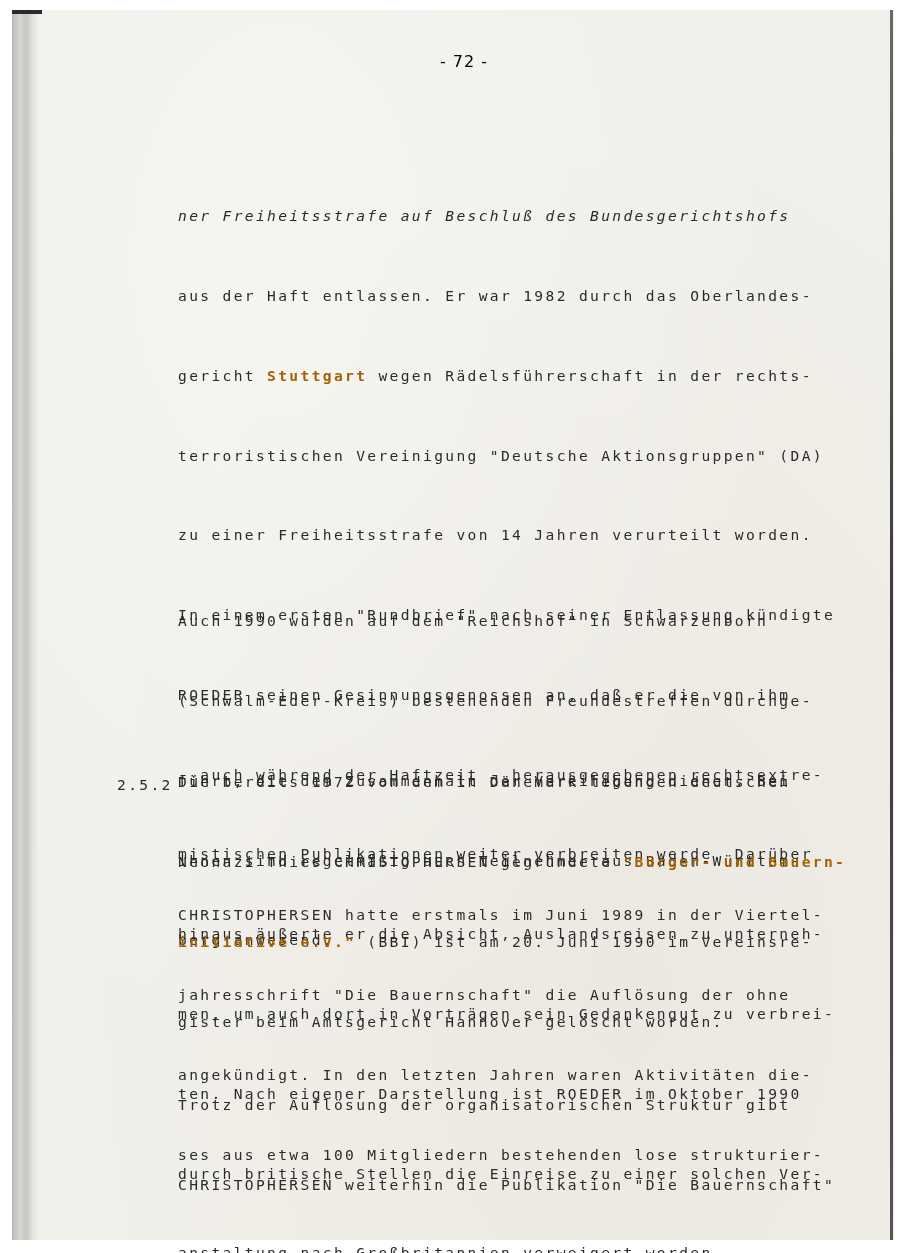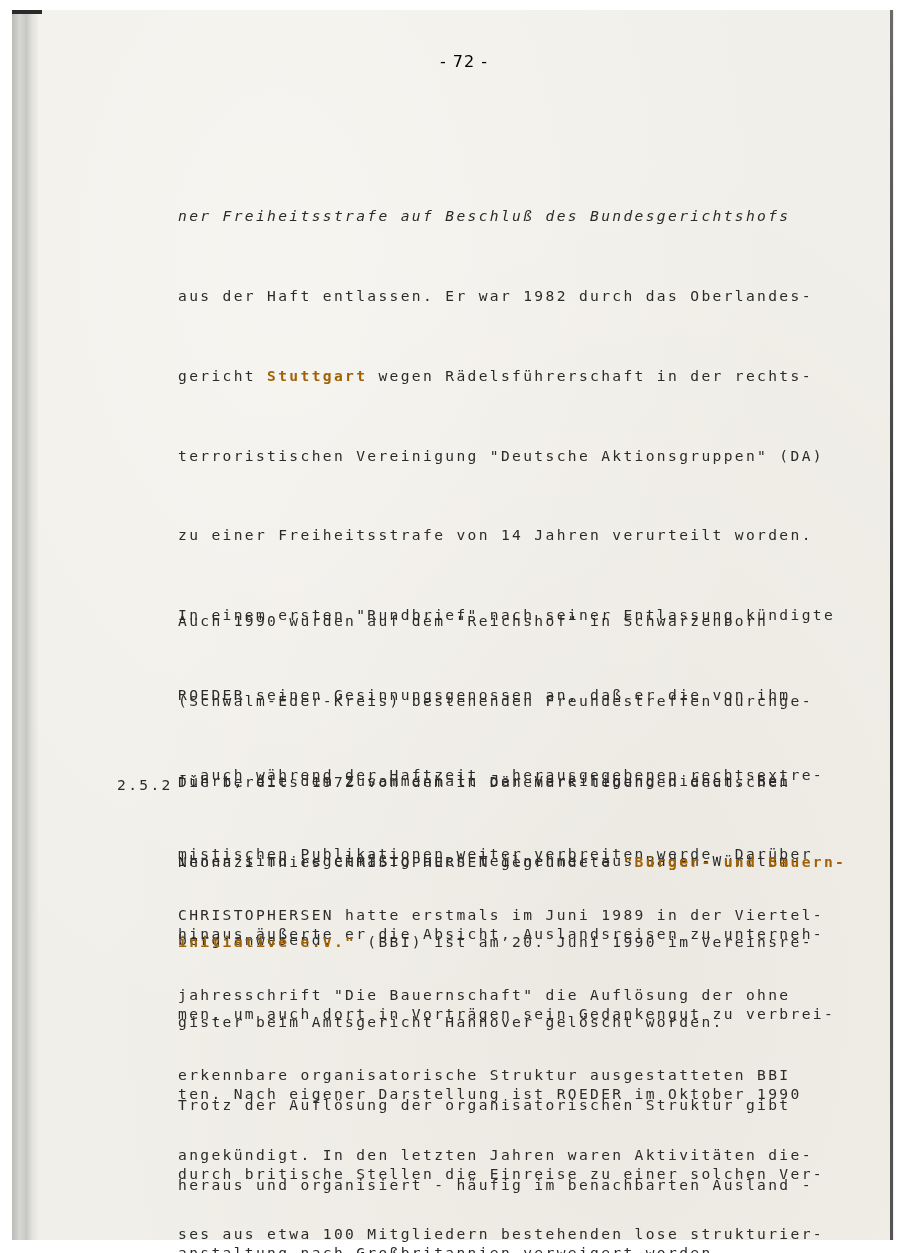--- a/index.html
+++ b/index.html
@@ -105,23 +105,23 @@
 <div class="block" style="top:716px;">
   <span class="line">Die bereits 1972 von dem in Dänemark lebenden deutschen</span>
   <span class="line"><span>Neonazi Thies CHRISTOPHERSEN gegründete </span><span class="bold">"Bürger- und Bauern-</span></span>
   <span class="line"><span class="bold">initiative e.V."</span><span> (BBI) ist am 20. Juni 1990 im Vereinsre-</span></span>
   <span class="line">gister beim Amtsgericht Hannover gelöscht worden.</span>
 </div>
 
 <div class="block" style="top:849px;">
   <span class="line">CHRISTOPHERSEN hatte erstmals im Juni 1989 in der Viertel-</span>
   <span class="line">jahresschrift "Die Bauernschaft" die Auflösung der ohne</span>
-  <span class="line">erkennbare organisatorische Struktur ausgestatteten BBI</span>
   <span class="line">angekündigt. In den letzten Jahren waren Aktivitäten die-</span>
   <span class="line">ses aus etwa 100 Mitgliedern bestehenden lose strukturier-</span>
   
 </div>
 
 <div class="block" style="top:1039px;">
   <span class="line">Trotz der Auflösung der organisatorischen Struktur gibt</span>
+  <span class="line">CHRISTOPHERSEN weiterhin die Publikation "Die Bauernschaft"</span>
   <span class="line">heraus und organisiert - häufig im benachbarten Ausland -</span>
   
 </div>
 
 </body></html>

